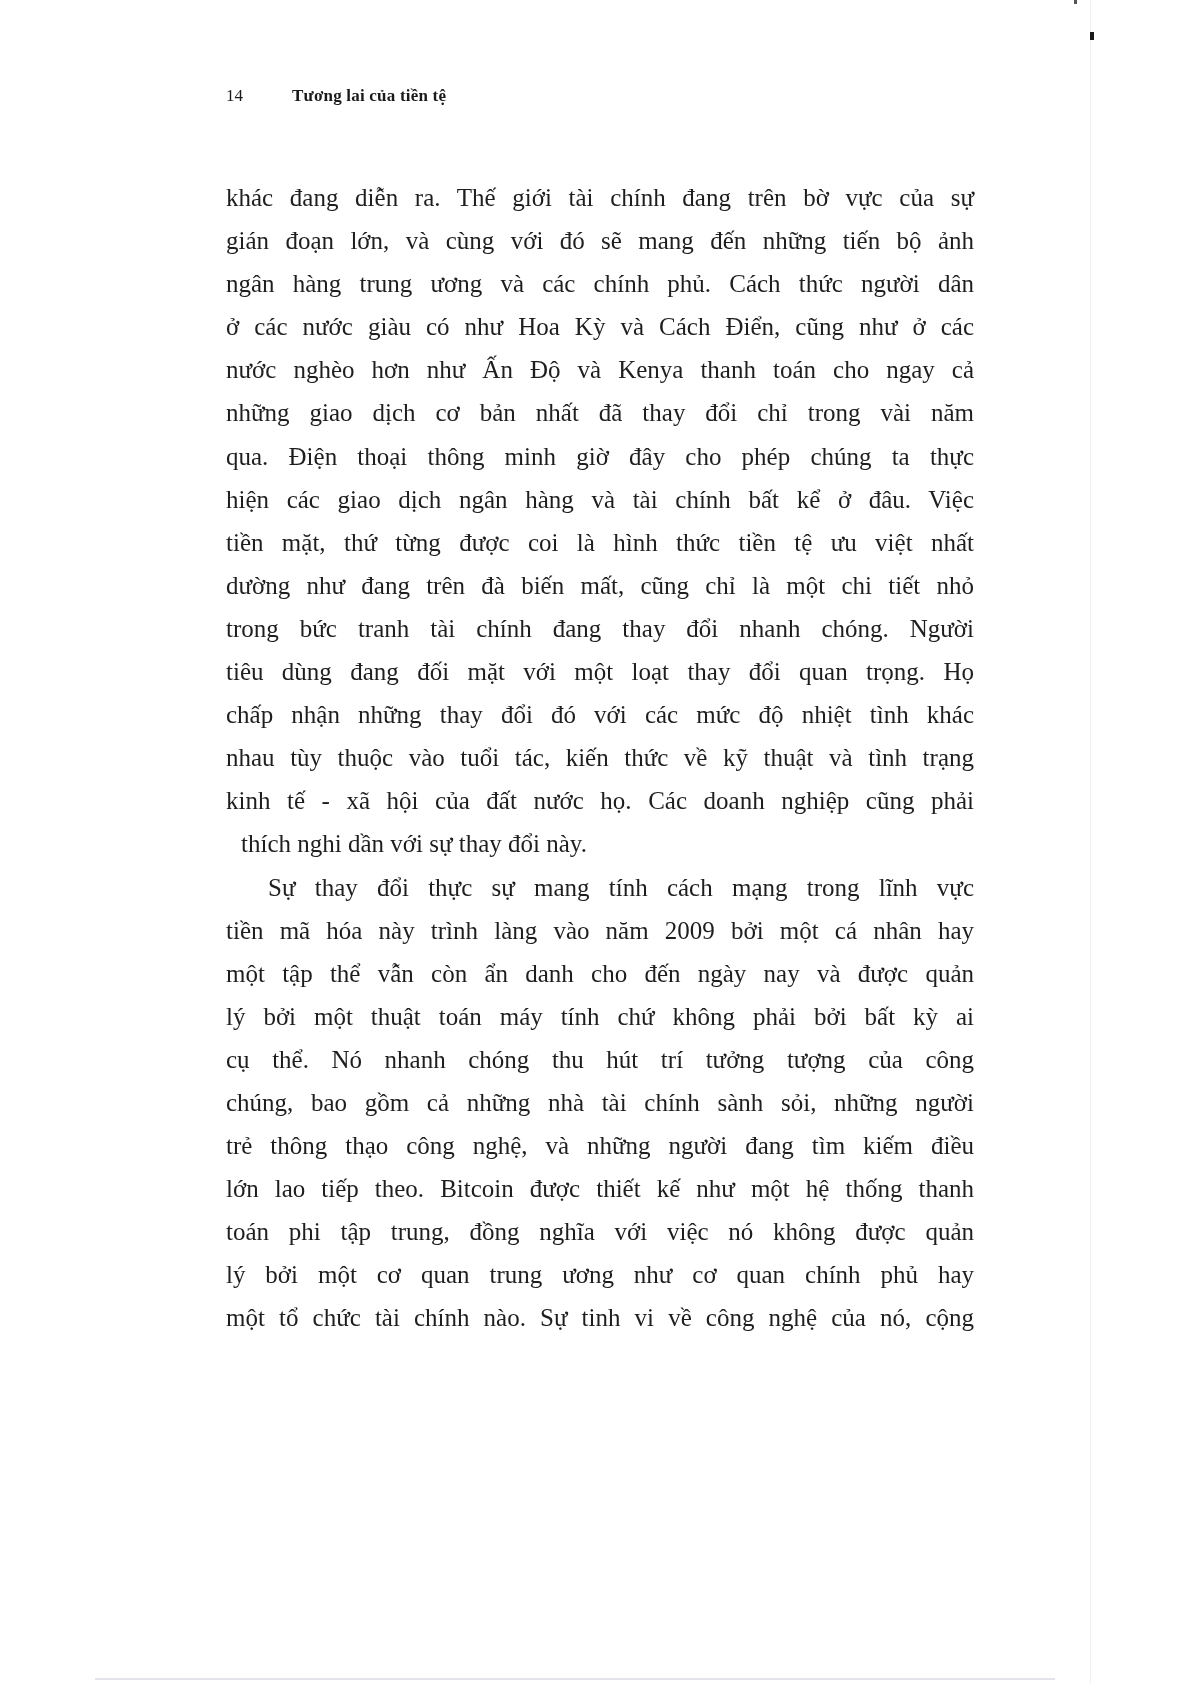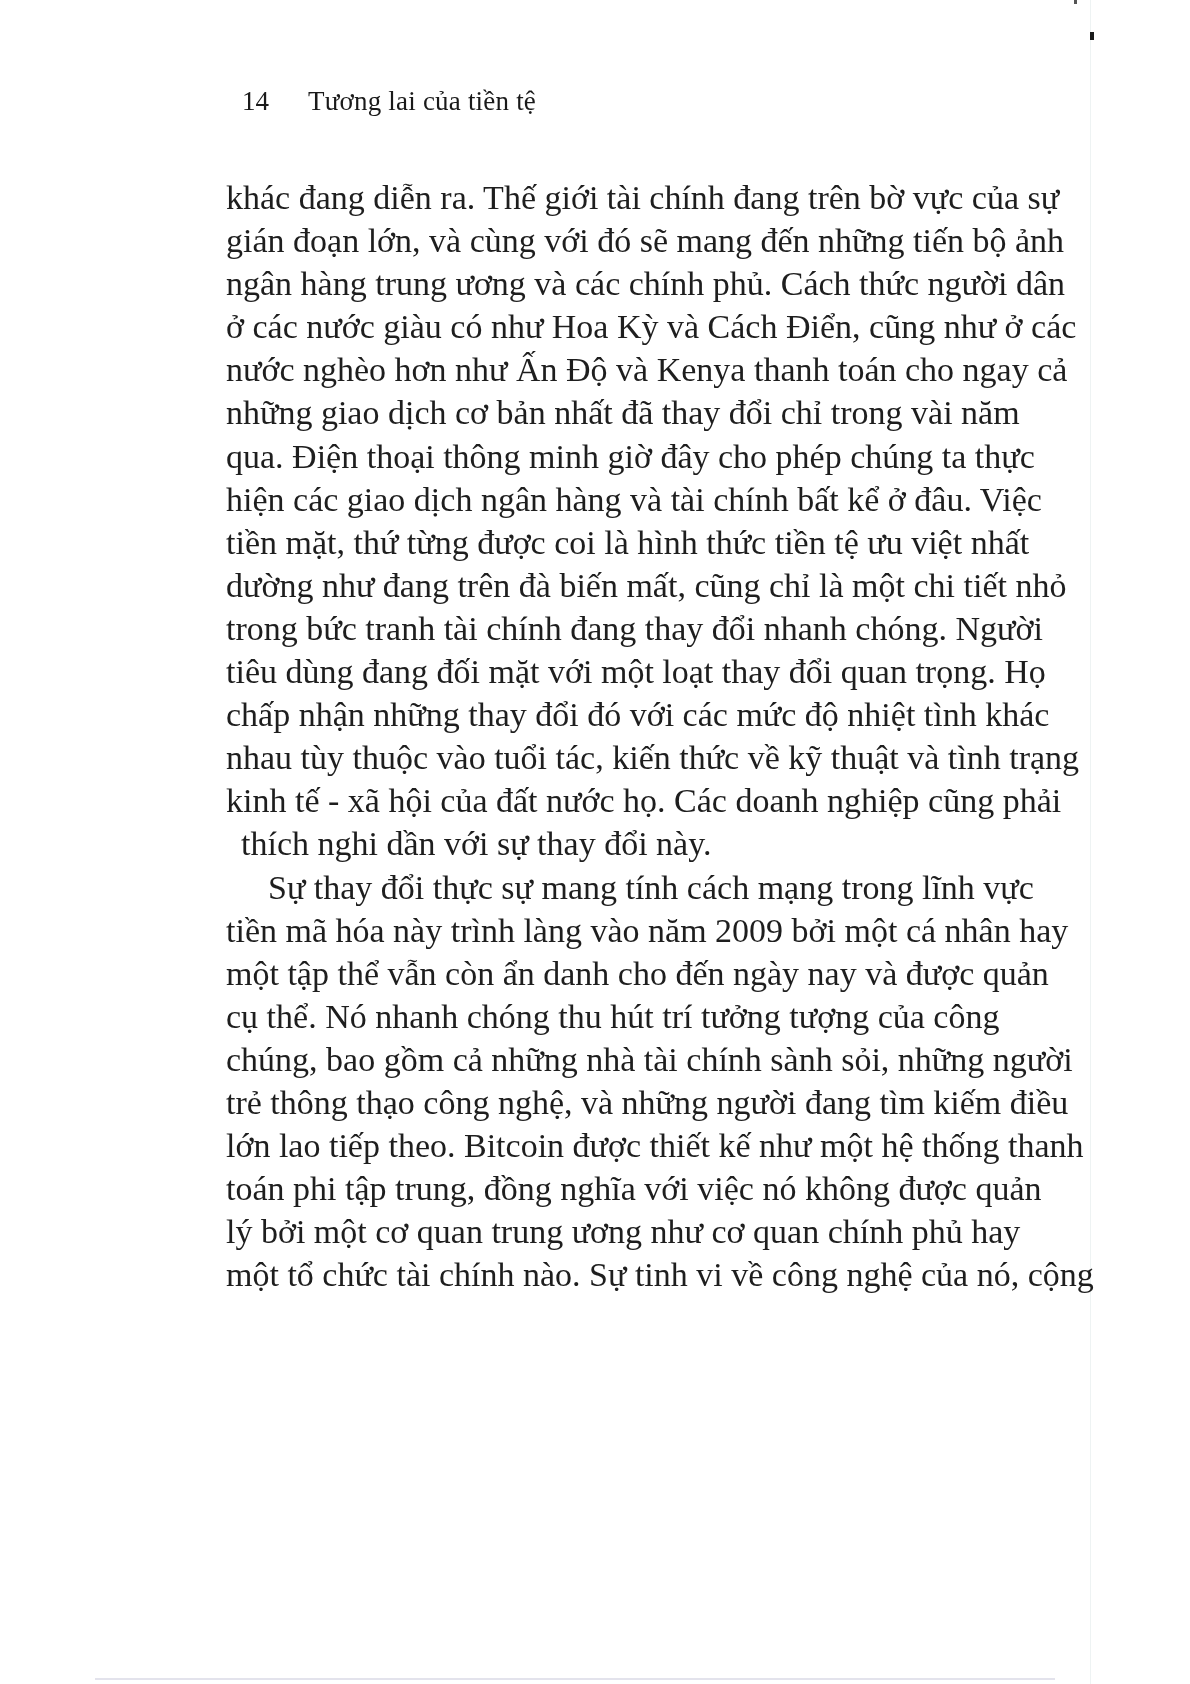--- a/index.html
+++ b/index.html
@@ -42,44 +42,44 @@
     .bottom-edge {
       position: absolute;
       left: 95px;
       top: 1678px;
       width: 960px;
       height: 2px;
       background: #e3e3ec;
     }
     .running-head {
       position: absolute;
-      left: 242px;
+      left: 226px;
       top: 86px;
       height: 40px;
       display: flex;
       align-items: baseline;
-      font-size: 27px;
+      font-size: 17px;
       color: #1a1a1a;
     }
     .running-head .page-number {
       width: 66px;
     }
     .running-head .chapter-title {
-      font-weight: 400;
+      font-weight: 700;
       letter-spacing: 0.2px;
     }
     .body-text {
       position: absolute;
       left: 226px;
       top: 176px;
       width: 748px;
     }
     .paragraph {
       margin: 0;
-      font-size: 34px;
+      font-size: 25px;
       line-height: 43.1px;
       text-align: justify;
       text-align-last: justify;
     }
     .paragraph .line {
       display: block;
       text-align: justify;
       text-align-last: justify;
       white-space: nowrap;
     }
@@ -120,20 +120,21 @@
     <span class="line">tiêu dùng đang đối mặt với một loạt thay đổi quan trọng. Họ</span>
     <span class="line">chấp nhận những thay đổi đó với các mức độ nhiệt tình khác</span>
     <span class="line">nhau tùy thuộc vào tuổi tác, kiến thức về kỹ thuật và tình trạng</span>
     <span class="line">kinh tế - xã hội của đất nước họ. Các doanh nghiệp cũng phải</span>
     <span class="line last">thích nghi dần với sự thay đổi này.</span>
   </p>
   <p class="paragraph indent">
     <span class="line first">Sự thay đổi thực sự mang tính cách mạng trong lĩnh vực</span>
     <span class="line">tiền mã hóa này trình làng vào năm 2009 bởi một cá nhân hay</span>
     <span class="line">một tập thể vẫn còn ẩn danh cho đến ngày nay và được quản</span>
+    <span class="line">lý bởi một thuật toán máy tính chứ không phải bởi bất kỳ ai</span>
     <span class="line">cụ thể. Nó nhanh chóng thu hút trí tưởng tượng của công</span>
     <span class="line">chúng, bao gồm cả những nhà tài chính sành sỏi, những người</span>
     <span class="line">trẻ thông thạo công nghệ, và những người đang tìm kiếm điều</span>
     <span class="line">lớn lao tiếp theo. Bitcoin được thiết kế như một hệ thống thanh</span>
     <span class="line">toán phi tập trung, đồng nghĩa với việc nó không được quản</span>
     <span class="line">lý bởi một cơ quan trung ương như cơ quan chính phủ hay</span>
     <span class="line">một tổ chức tài chính nào. Sự tinh vi về công nghệ của nó, cộng</span>
   </p>
 </main>
 

